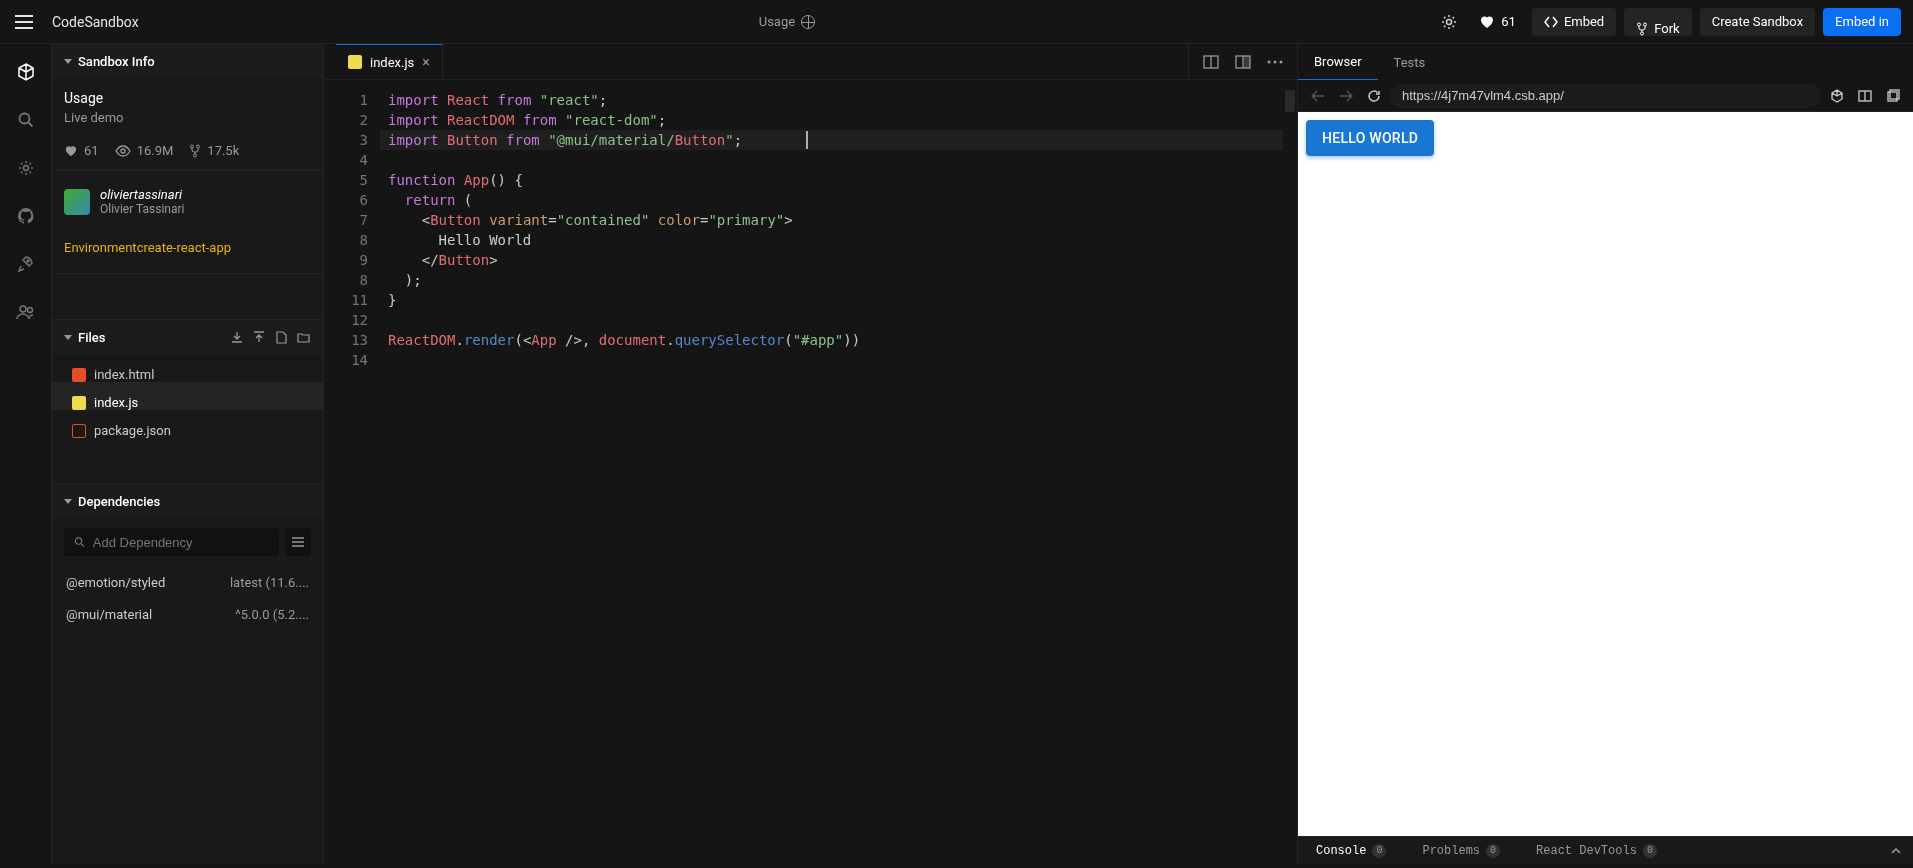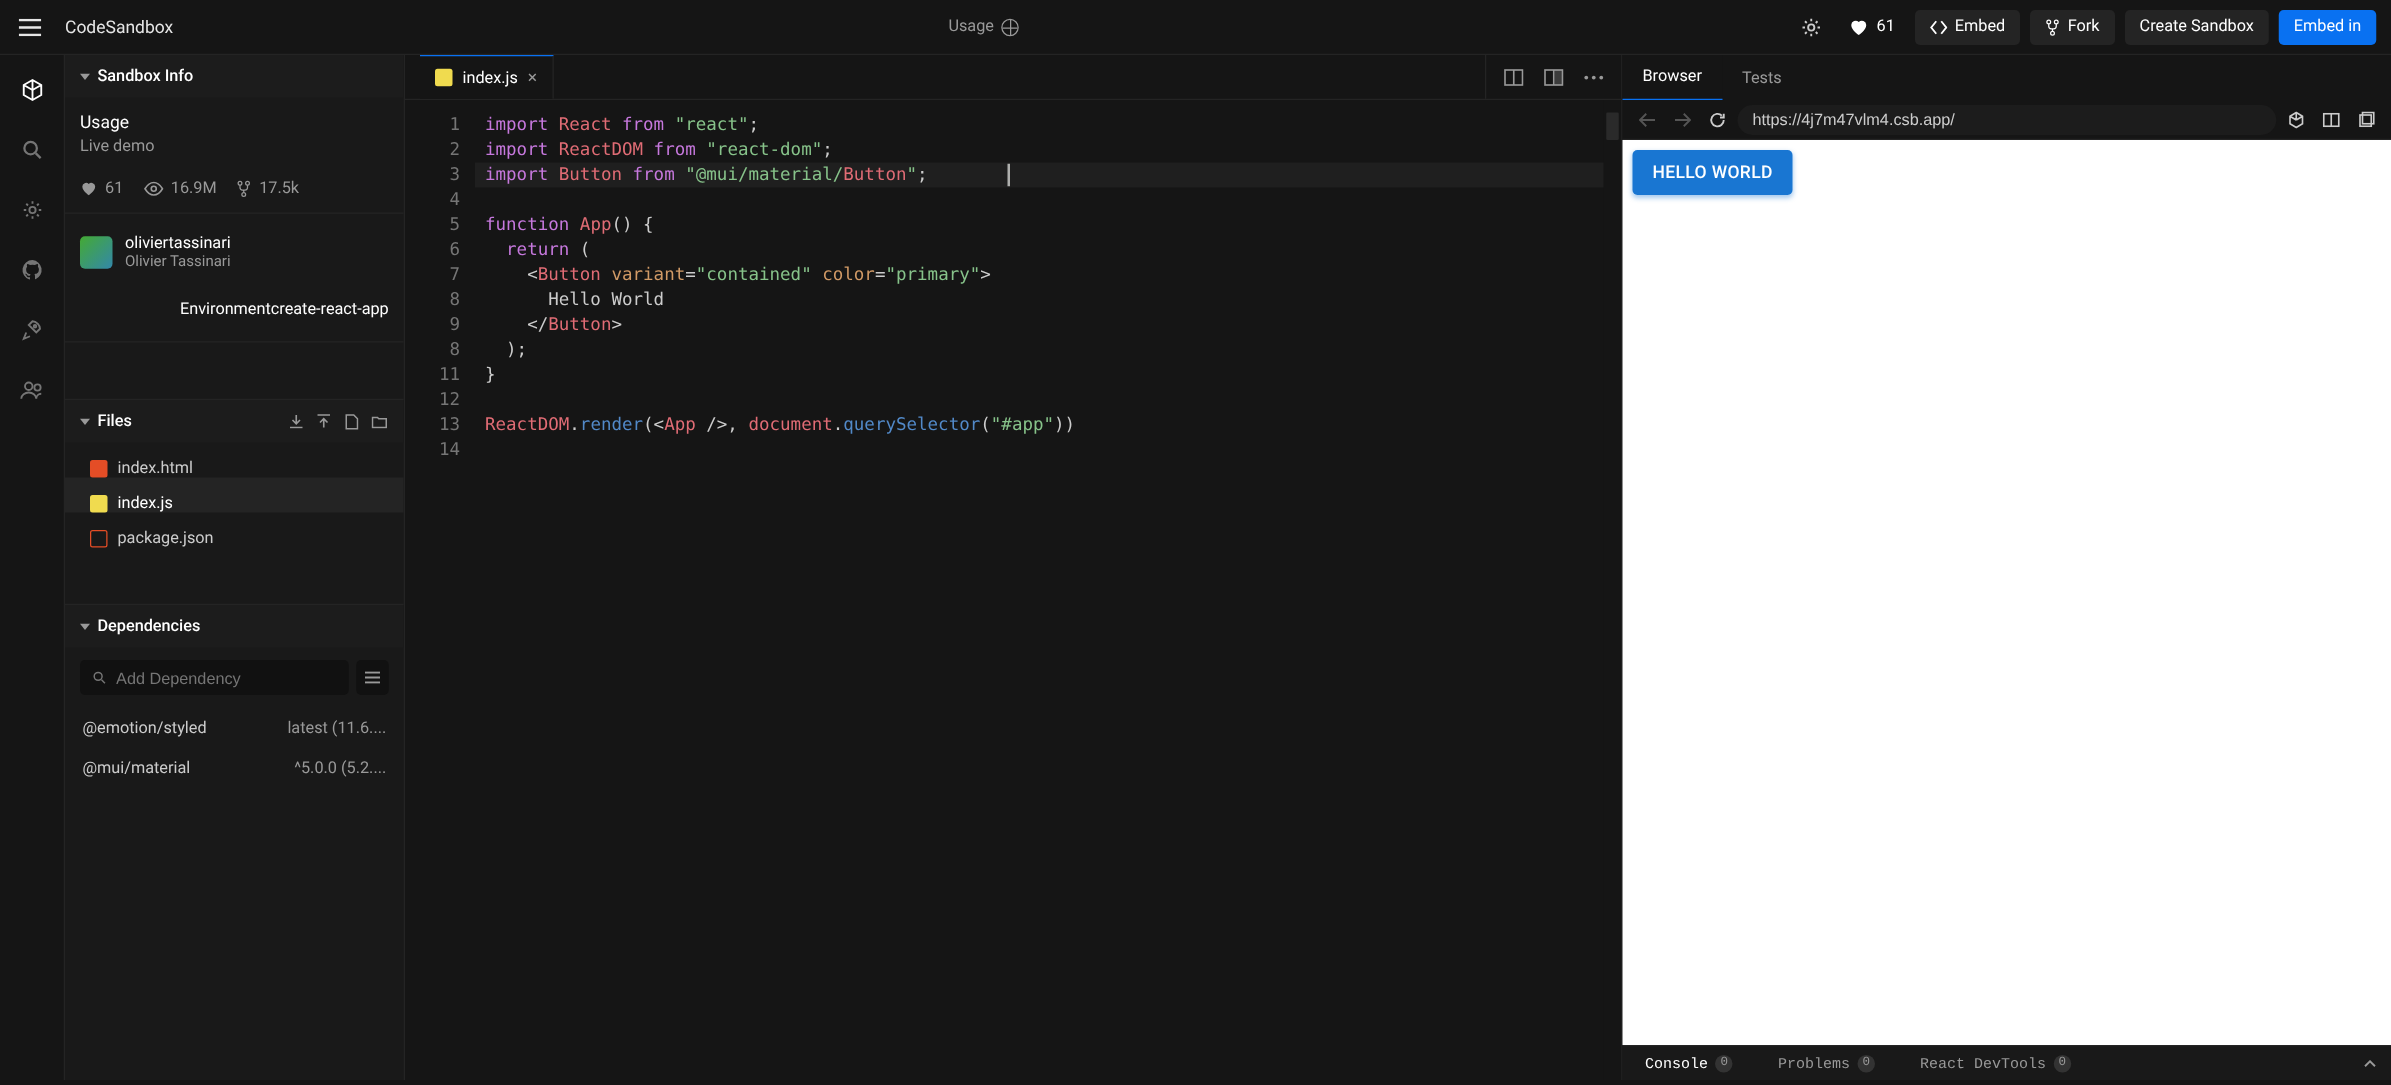--- a/index.html
+++ b/index.html
@@ -29,21 +29,21 @@
     .brand { color: #e6e6e6; font-size: 14px; }
     .header-center { display:flex; align-items:center; gap:6px; color:#999; font-size:13px; }
     .globe-icon { width:14px; height:14px; border:1px solid #999; border-radius:50%; position:relative; }
     .globe-icon::before { content:""; position:absolute; left:50%; top:0; bottom:0; width:0; border-left:1px solid #999; }
     .globe-icon::after { content:""; position:absolute; top:50%; left:0; right:0; height:0; border-top:1px solid #999; }
     .header-right { display:flex; align-items:center; gap:8px; }
     .icon-btn { width:28px; height:28px; display:flex; align-items:center; justify-content:center; color:#ccc; cursor:pointer; border-radius:4px;}
     .like-count { display:flex; align-items:center; gap:6px; padding:0 8px; height:28px; color:#fff; }
     .btn { display:flex; align-items:center; gap:6px; height:28px; padding:0 12px; border-radius:4px; cursor:pointer; color:#fff; background:#242424; font-size:13px;}
     .btn.primary { background:#0971f1; }
-    .fork-sep { display:flex; align-items:center; }
+    .fork-sep { display:flex; align-items:flex-end; }
     .fork-icon-wrap { display:flex; align-items:center; }
 
     
     .main { display:flex; height: calc(100% - 48px); }
 
     
     .activity-bar { width:52px; background:#151515; border-right:1px solid #242424; display:flex; flex-direction:column; align-items:center; padding-top:16px; gap:24px;}
     .activity-item { width:24px; height:24px; display:flex; align-items:center; justify-content:center; color:#757575; cursor:pointer;}
     .activity-item.active { color:#fff; }
 
@@ -54,23 +54,23 @@
     .section-header .mini-icon { width:16px; height:16px; display:flex; align-items:center; justify-content:center; color:#999; cursor:pointer;}
     .caret { width:0; height:0; border-left:4px solid transparent; border-right:4px solid transparent; border-top:5px solid #999; }
 
     .info-body { padding:12px 12px 6px; }
     .title-line { color:#fff; font-size:14px; margin-bottom:4px; }
     .subtitle-line { color:#999; font-size:13px; }
     .stats-row { display:flex; align-items:center; gap:16px; padding:12px; color:#999; font-size:13px; border-bottom:1px solid #242424;}
     .stat { display:flex; align-items:center; gap:6px; }
     .author-row { display:flex; align-items:center; gap:10px; padding:16px 12px; }
     .avatar { width:26px; height:26px; border-radius:4px; background:linear-gradient(135deg,#4a3,#38a);}
-    .author-name { font-size:13px; color:#fff; }
+    .author-name { font-size:13px; color:#fff;font-style:italic; }
     .author-sub { font-size:12px; color:#999; }
-    .env-row { display:flex; justify-content:flex-end; padding:8px 12px 18px; color:#ffffff; font-size:13px; border-bottom:1px solid #242424;}
+    .env-row { display:flex; justify-content:flex-start; padding:8px 12px 18px; color:#eab308; font-size:13px; border-bottom:1px solid #242424;}
     .spacer-block { height:46px; border-bottom:1px solid #242424; }
 
     .file-list { }
     .file-item { display:flex; align-items:flex-end; gap:8px; height:28px; padding:0 12px 0 20px; color:#ccc; cursor:pointer; font-size:13px;}
     .file-item.active { background:#242424; color:#fff; }
     .file-icon { width:14px; height:14px; flex-shrink:0; }
     .html-icon { background:#e44d26; border-radius:2px; }
     .js-icon { background:#f0db4f; border-radius:2px; }
     .json-icon { border:1.5px solid #e44d26; border-radius:2px; }
 

